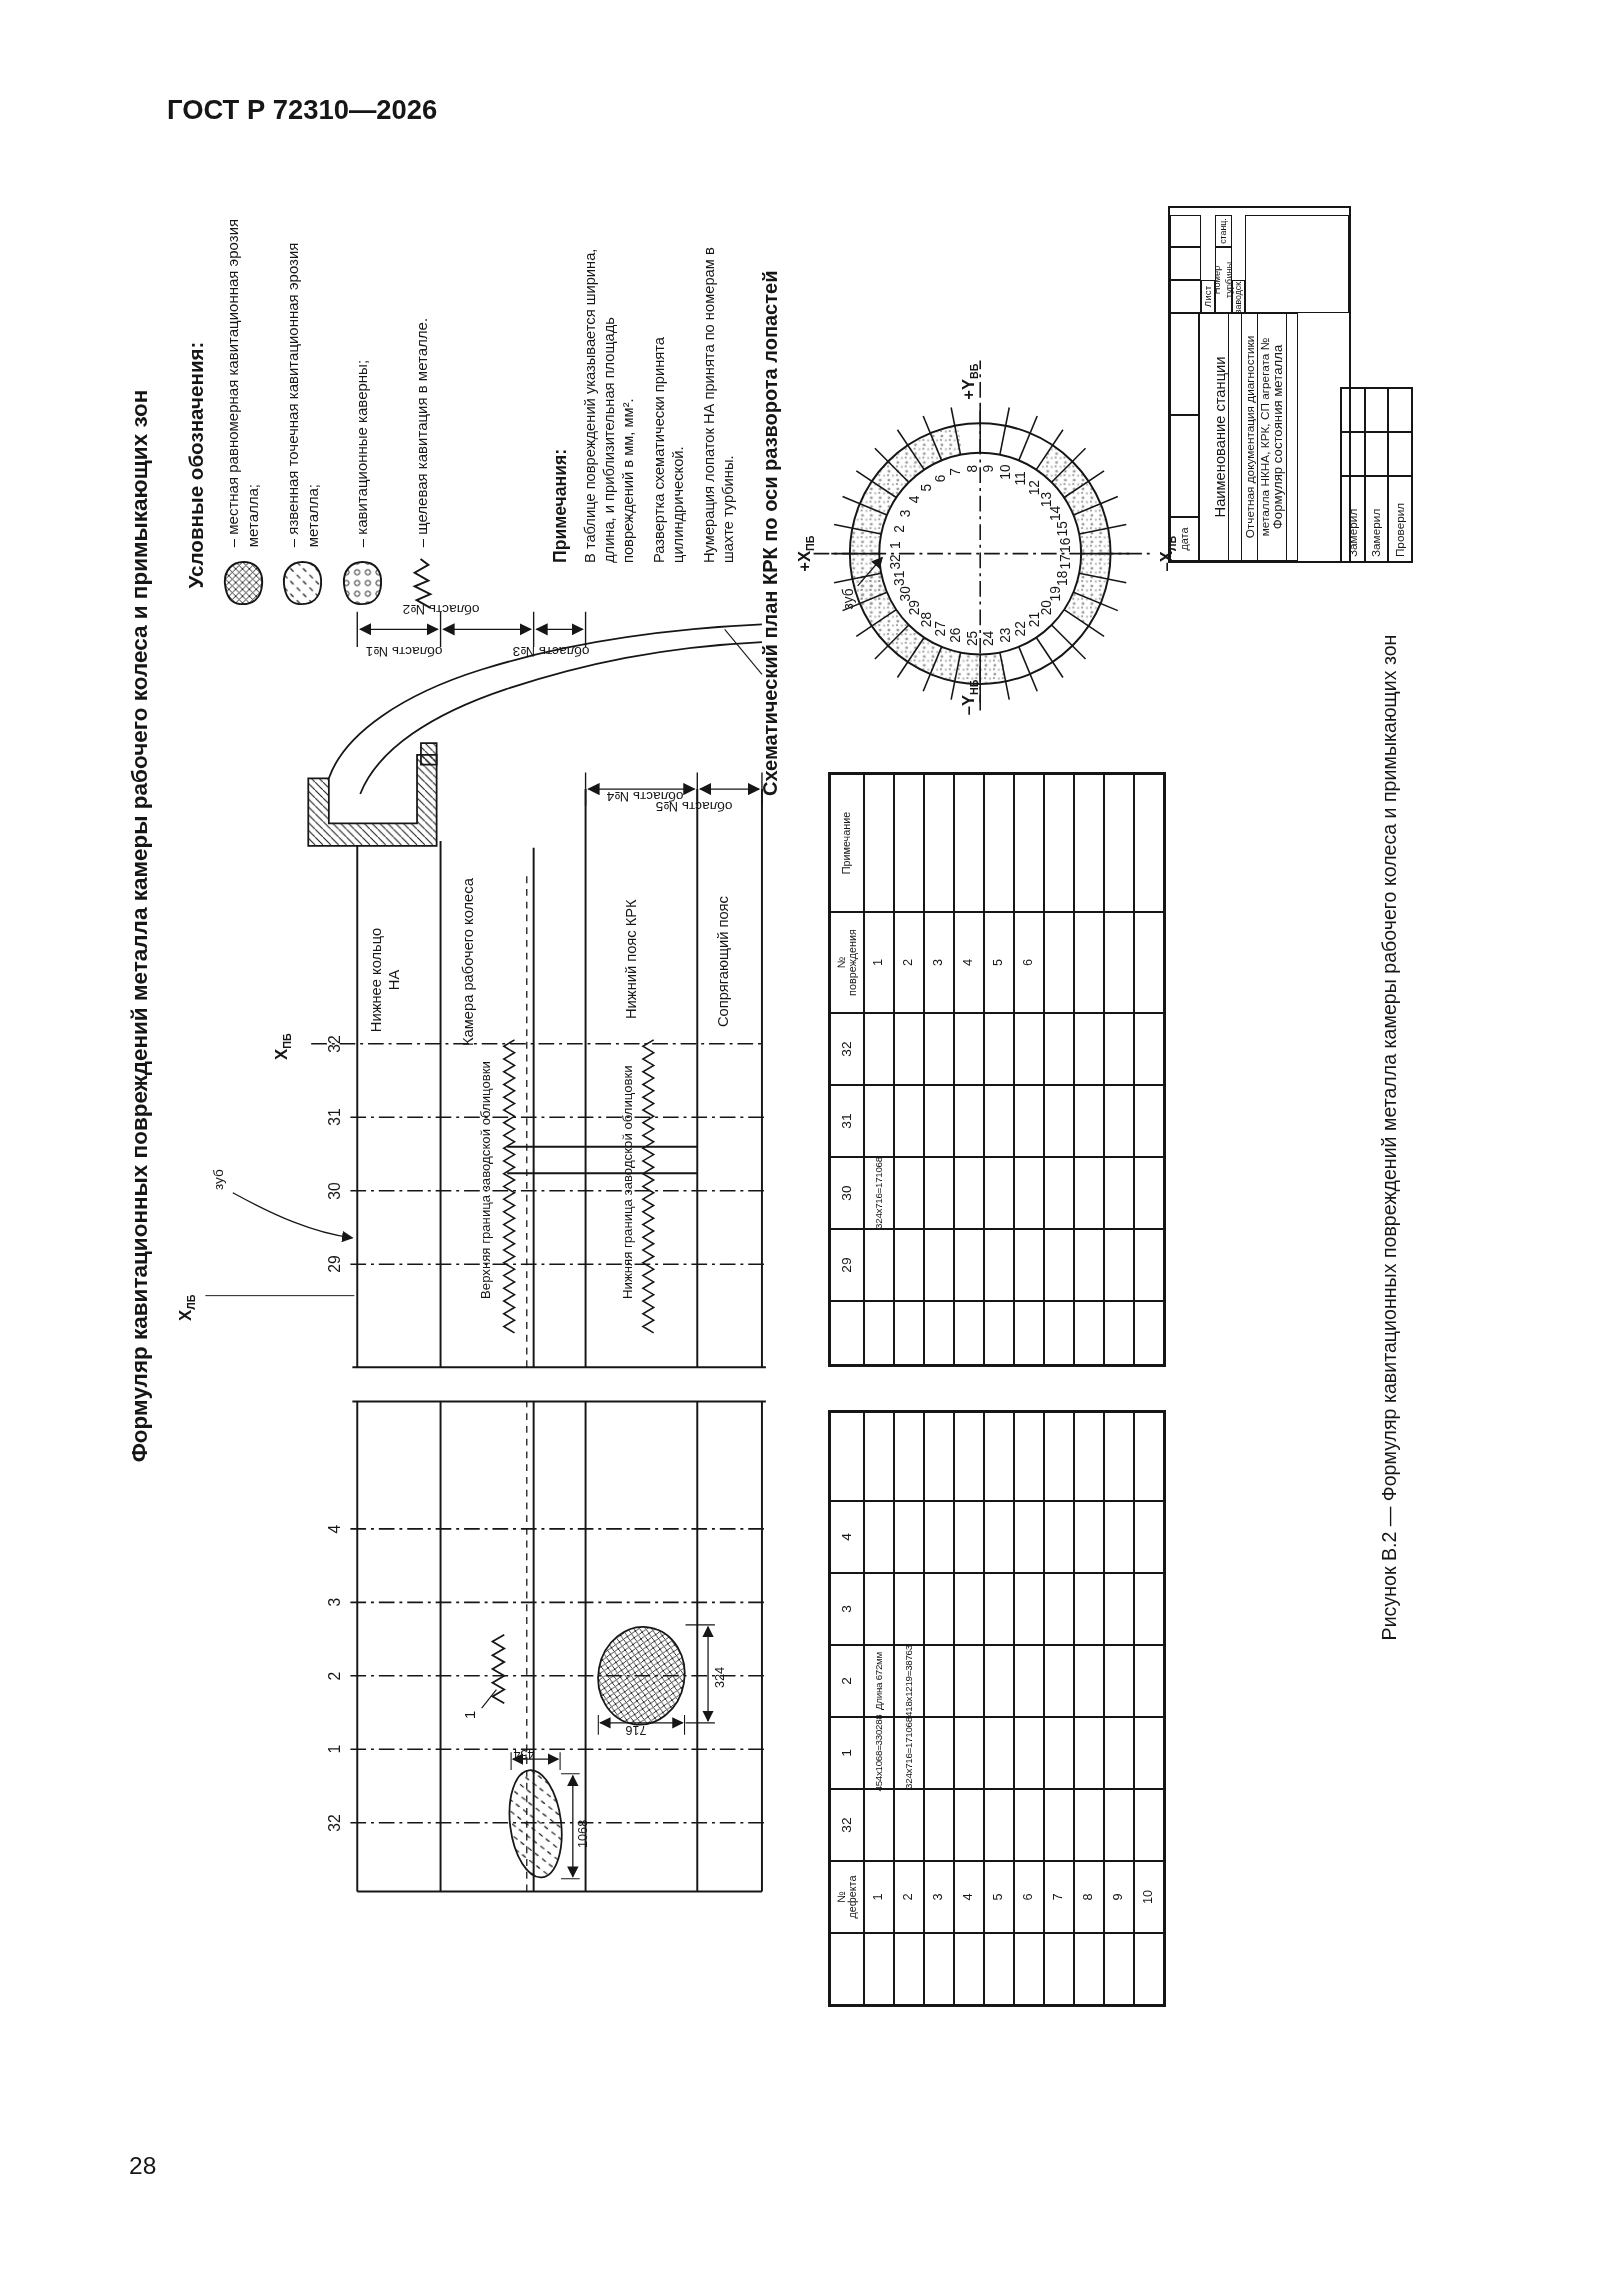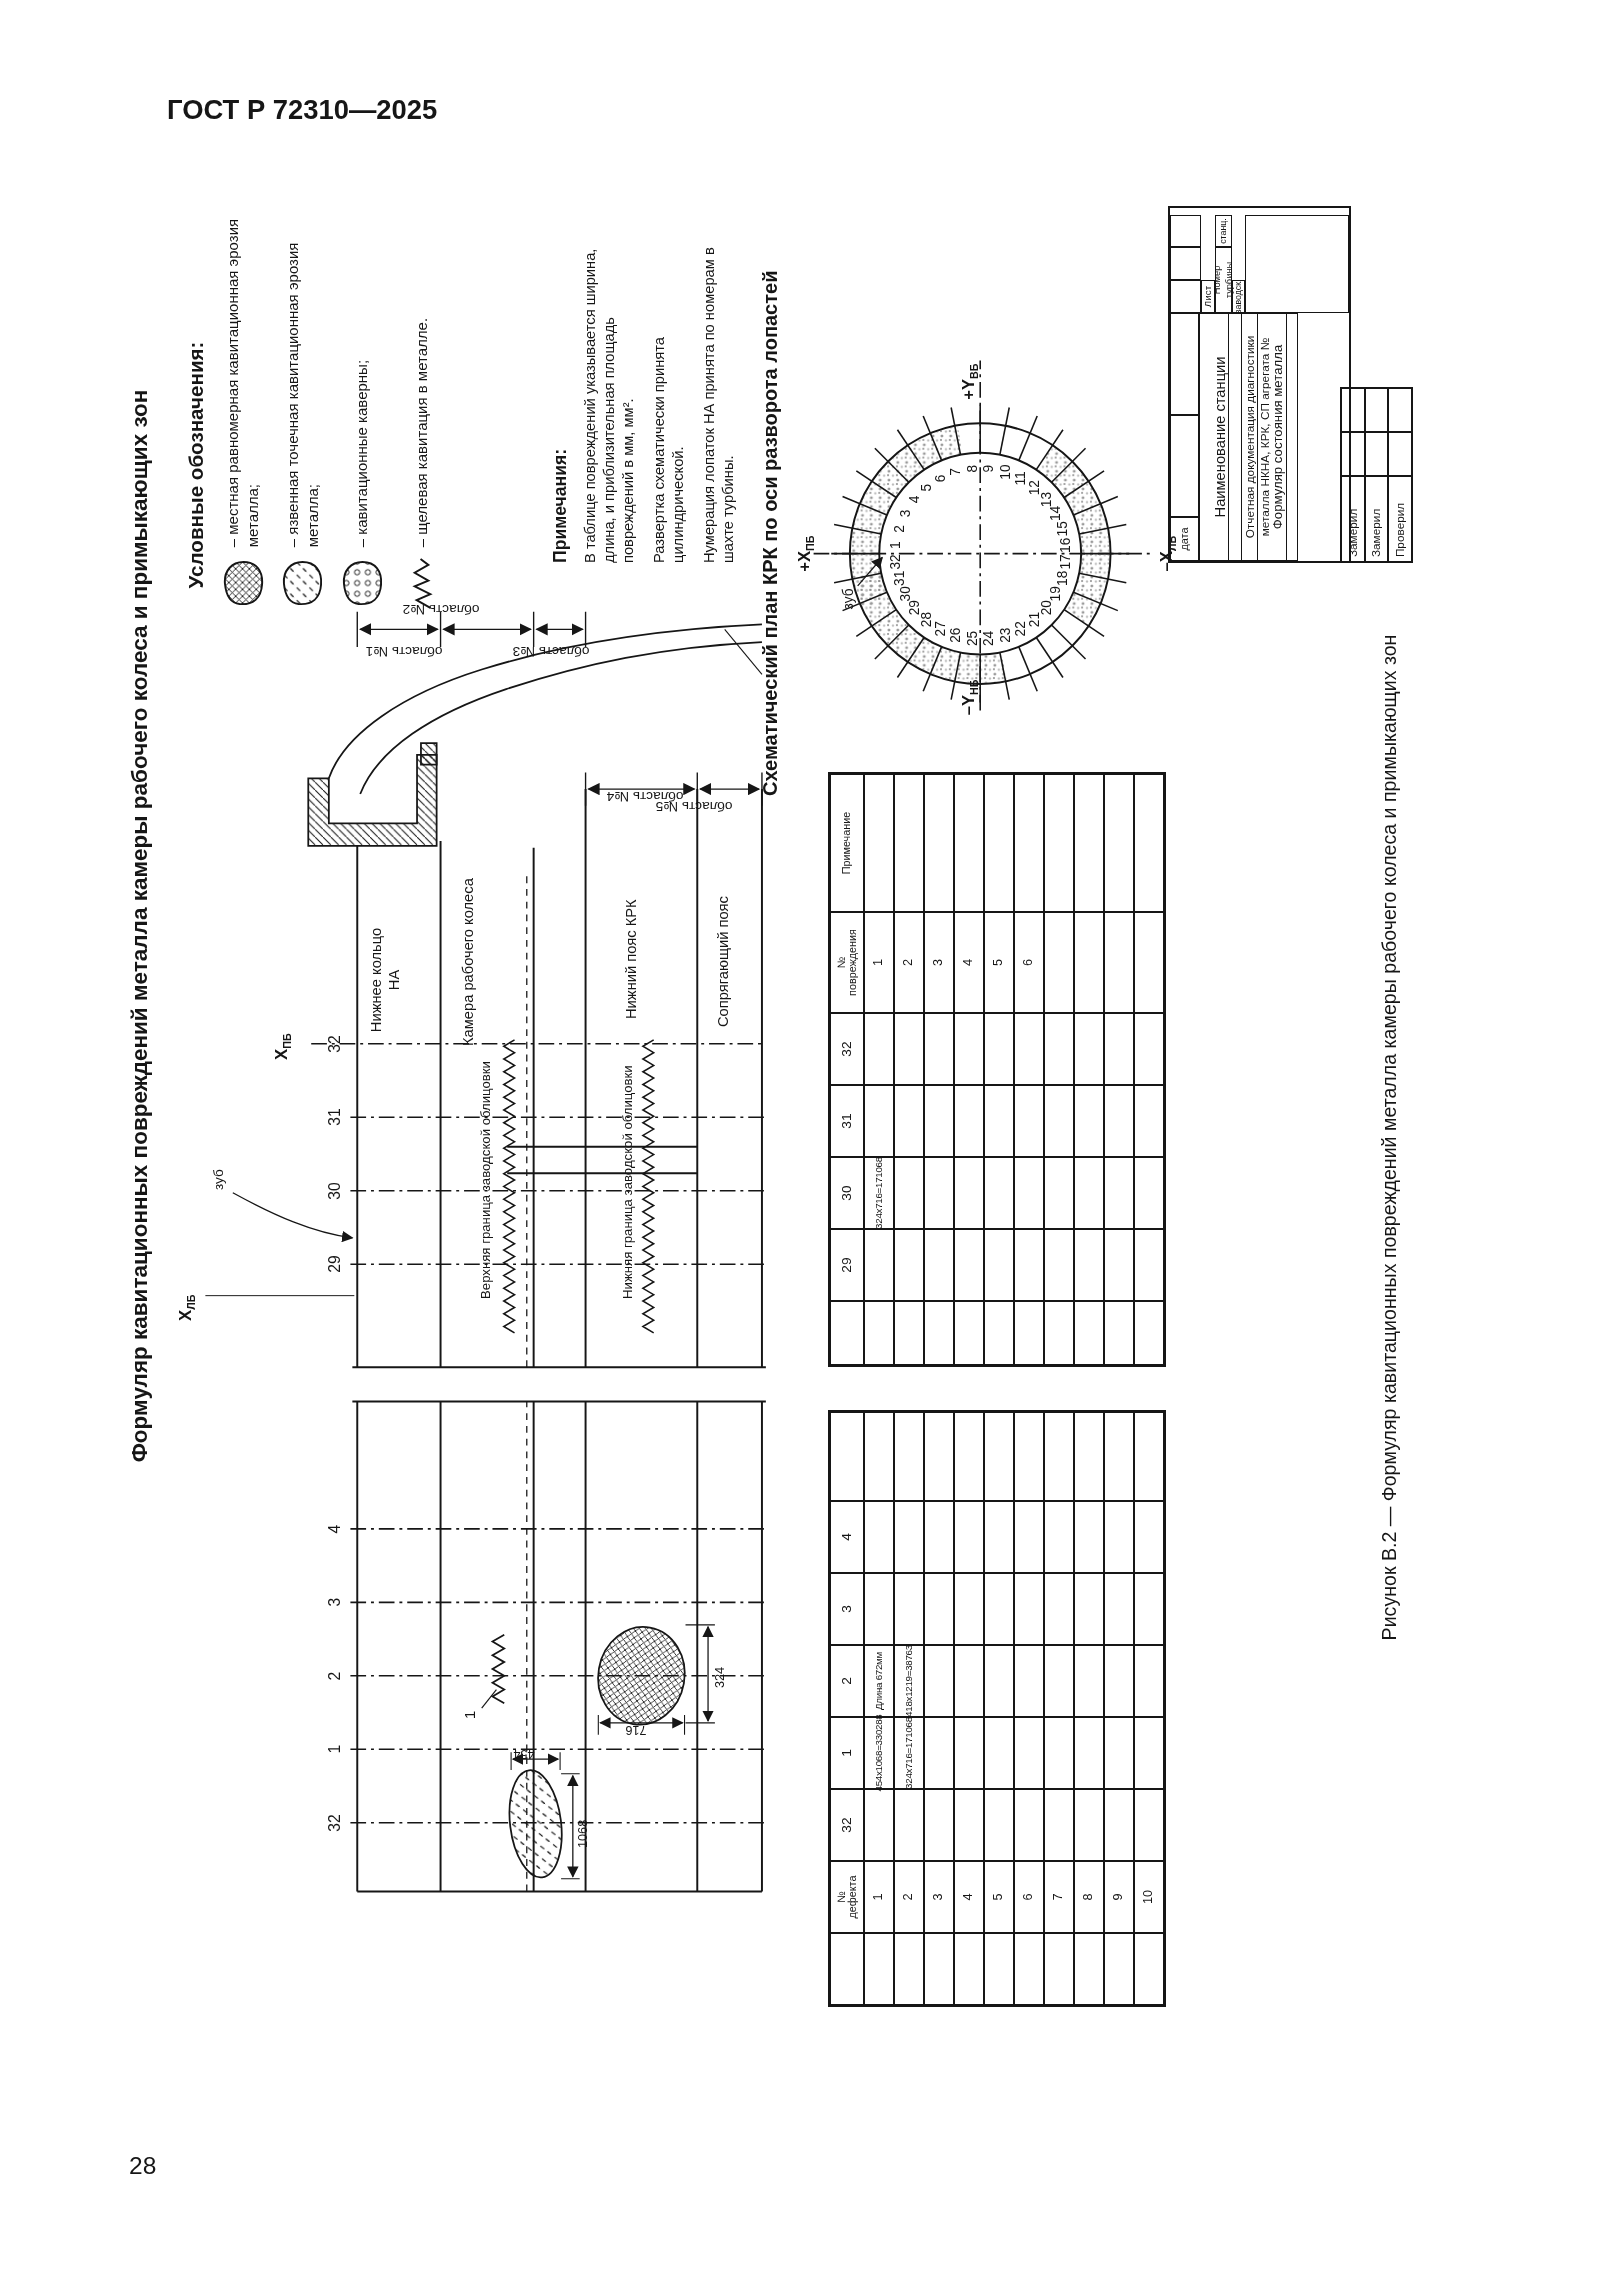--- a/index.html
+++ b/index.html
@@ -39,21 +39,21 @@
             text-align:center;line-height:1.2;}
   .signs{position:absolute;left:1701px;top:1213px;width:174px;display:grid;
          grid-template-columns:86px 44px 44px;border:1px solid #161616;font-size:11.8px;}
   .signs .b{border:1px solid #161616;height:23.5px;display:flex;align-items:center;padding-left:3.9px;box-sizing:border-box;}
 </style>
 </head>
 <body>
 
 <div class="page">
 
-  <div class="hdr">ГОСТ Р 72310—2025</div>
+  <div class="hdr">ГОСТ Р 72310—2026</div>
   <div class="pagenum">28</div>
 
   <div class="landscape">
 
     <svg class="abs" style="left:0;top:0" width="2068" height="1362" viewBox="0 0 2110 1390">
       <defs>
         <pattern id="cross" width="7" height="7" patternUnits="userSpaceOnUse">
           <path d="M0,0 L7,7 M7,0 L0,7" stroke="#161616" stroke-width="0.9"></path>
         </pattern>
         <pattern id="diagdash" width="13" height="13" patternUnits="userSpaceOnUse">

